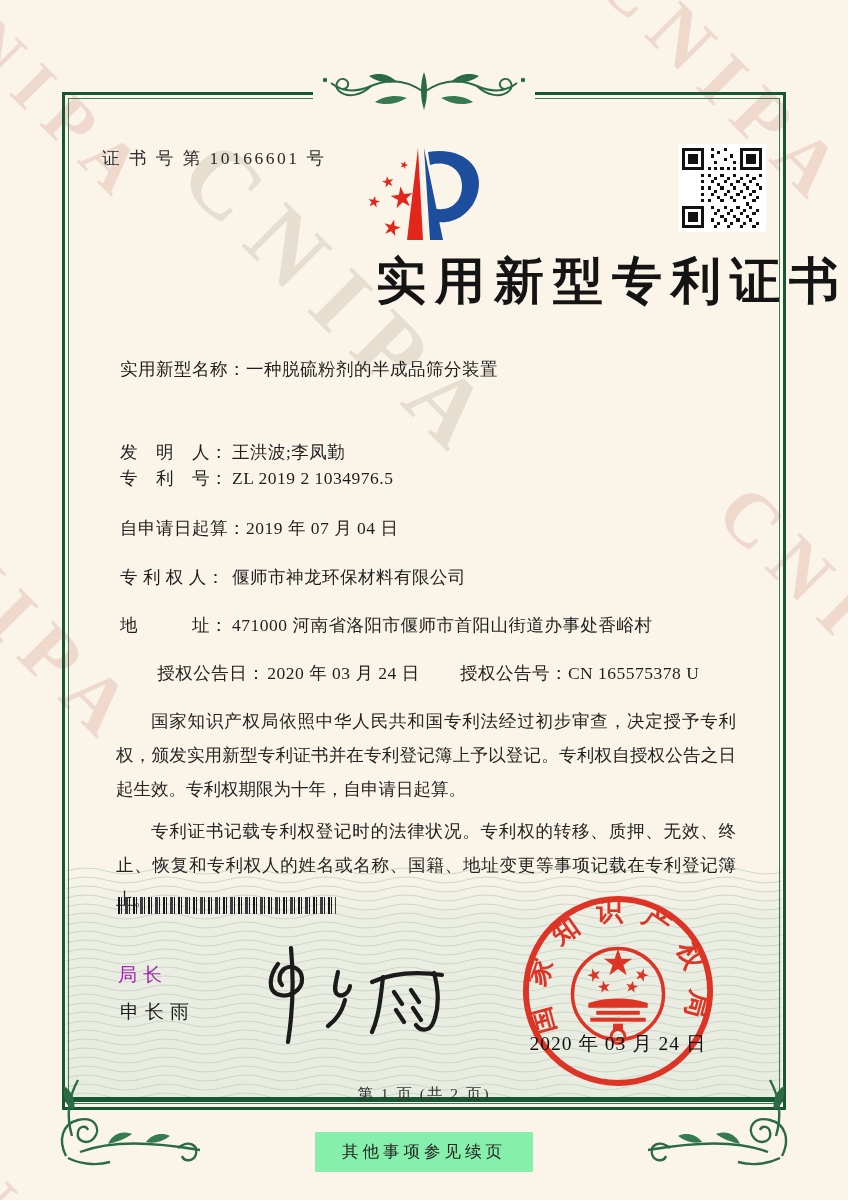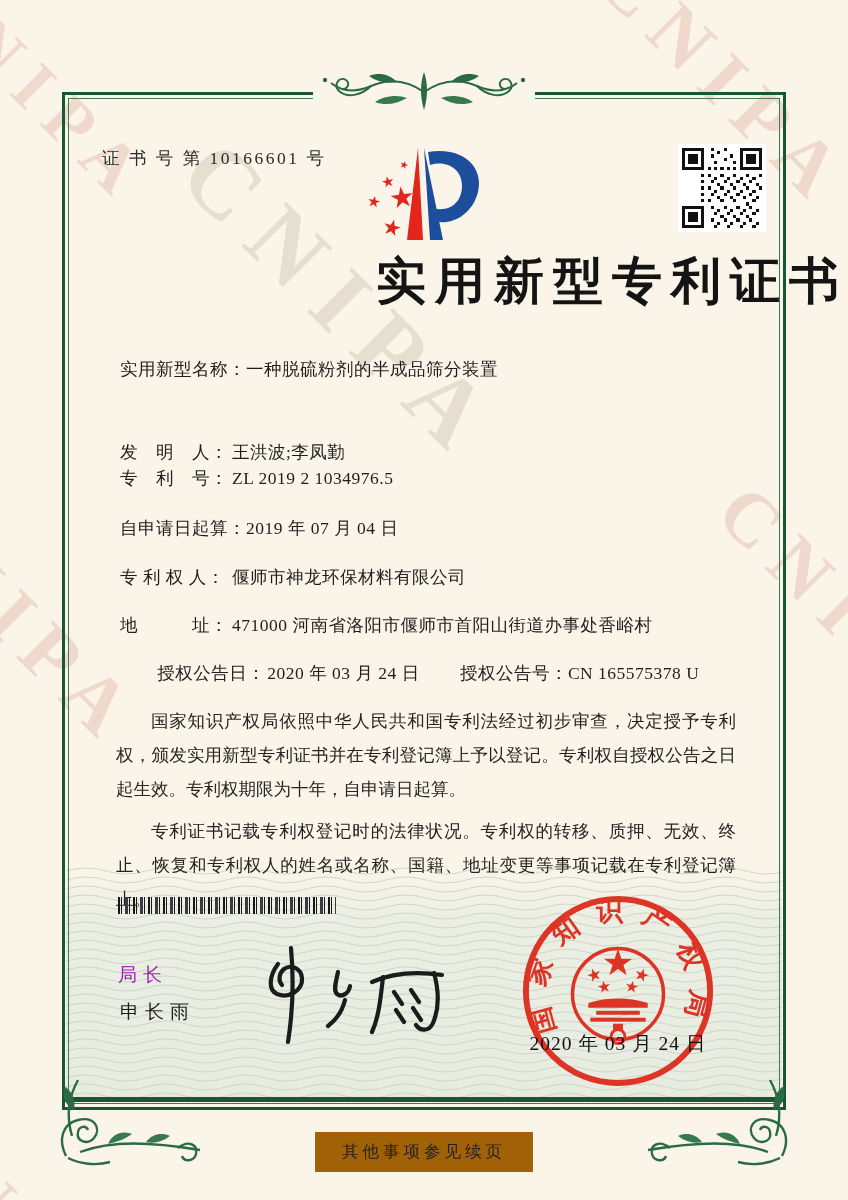--- a/index.html
+++ b/index.html
@@ -42,21 +42,21 @@
       #171717 11px 12px,rgba(0,0,0,0) 12px 15px);}
   .signer-role{position:absolute;left:118px;top:962px;font-size:19px;letter-spacing:6px;color:#a21caf;}
   .signer-name{position:absolute;left:120px;top:999px;font-size:19px;letter-spacing:6px;color:#1c1c1c;}
   .signature{position:absolute;left:246px;top:942px;width:215px;height:108px;}
   .seal{position:absolute;left:519px;top:892px;width:198px;height:198px;}
   .seal-date{position:absolute;left:521px;top:1030px;width:194px;text-align:center;
              font-size:19.5px;color:#111;letter-spacing:1px;white-space:nowrap;}
   .page-info{position:absolute;left:0;right:0;top:1084px;text-align:center;font-size:15.5px;
              letter-spacing:2px;color:#333;}
   .cont-note{position:absolute;left:50%;transform:translateX(-50%);top:1132px;
-             background:#a16207;padding:9px 27px;font-size:16.5px;letter-spacing:4px;color:#222;}
+             background:#86efac;padding:9px 27px;font-size:16.5px;letter-spacing:4px;color:#222;}
   .orn-top{position:absolute;left:301px;top:64px;width:246px;height:54px;}
   .orn-bl{position:absolute;left:50px;top:1076px;width:152px;height:94px;}
   .orn-br{position:absolute;left:646px;top:1076px;width:152px;height:94px;transform:scaleX(-1);}
 </style>
 </head>
 <body>
 
 <div class="page">
 
   <div class="wm wm-pink" style="left:-42px;top:-46px;font-size:70px;">CNIPA</div>
@@ -256,15 +256,16 @@
       <defs>
         <path id="sealArc" d="M32.3 124.6 A72 72 0 1 1 167.7 124.6" fill="none"></path>
       </defs>
       <text font-size="27" font-weight="700" fill="#dd2718" letter-spacing="17" font-family="Liberation Serif, DejaVu Serif, serif">
         <textPath href="#sealArc" startOffset="50%" text-anchor="middle">国家知识产权局</textPath>
       </text>
     </g>
   </svg>
   <div class="seal-date">2020 年 03 月 24 日</div>
 
+  <div class="page-info">第 1 页 (共 2 页)</div>
   <div class="cont-note">其他事项参见续页</div>
 
 </div>
 
 </body></html>

